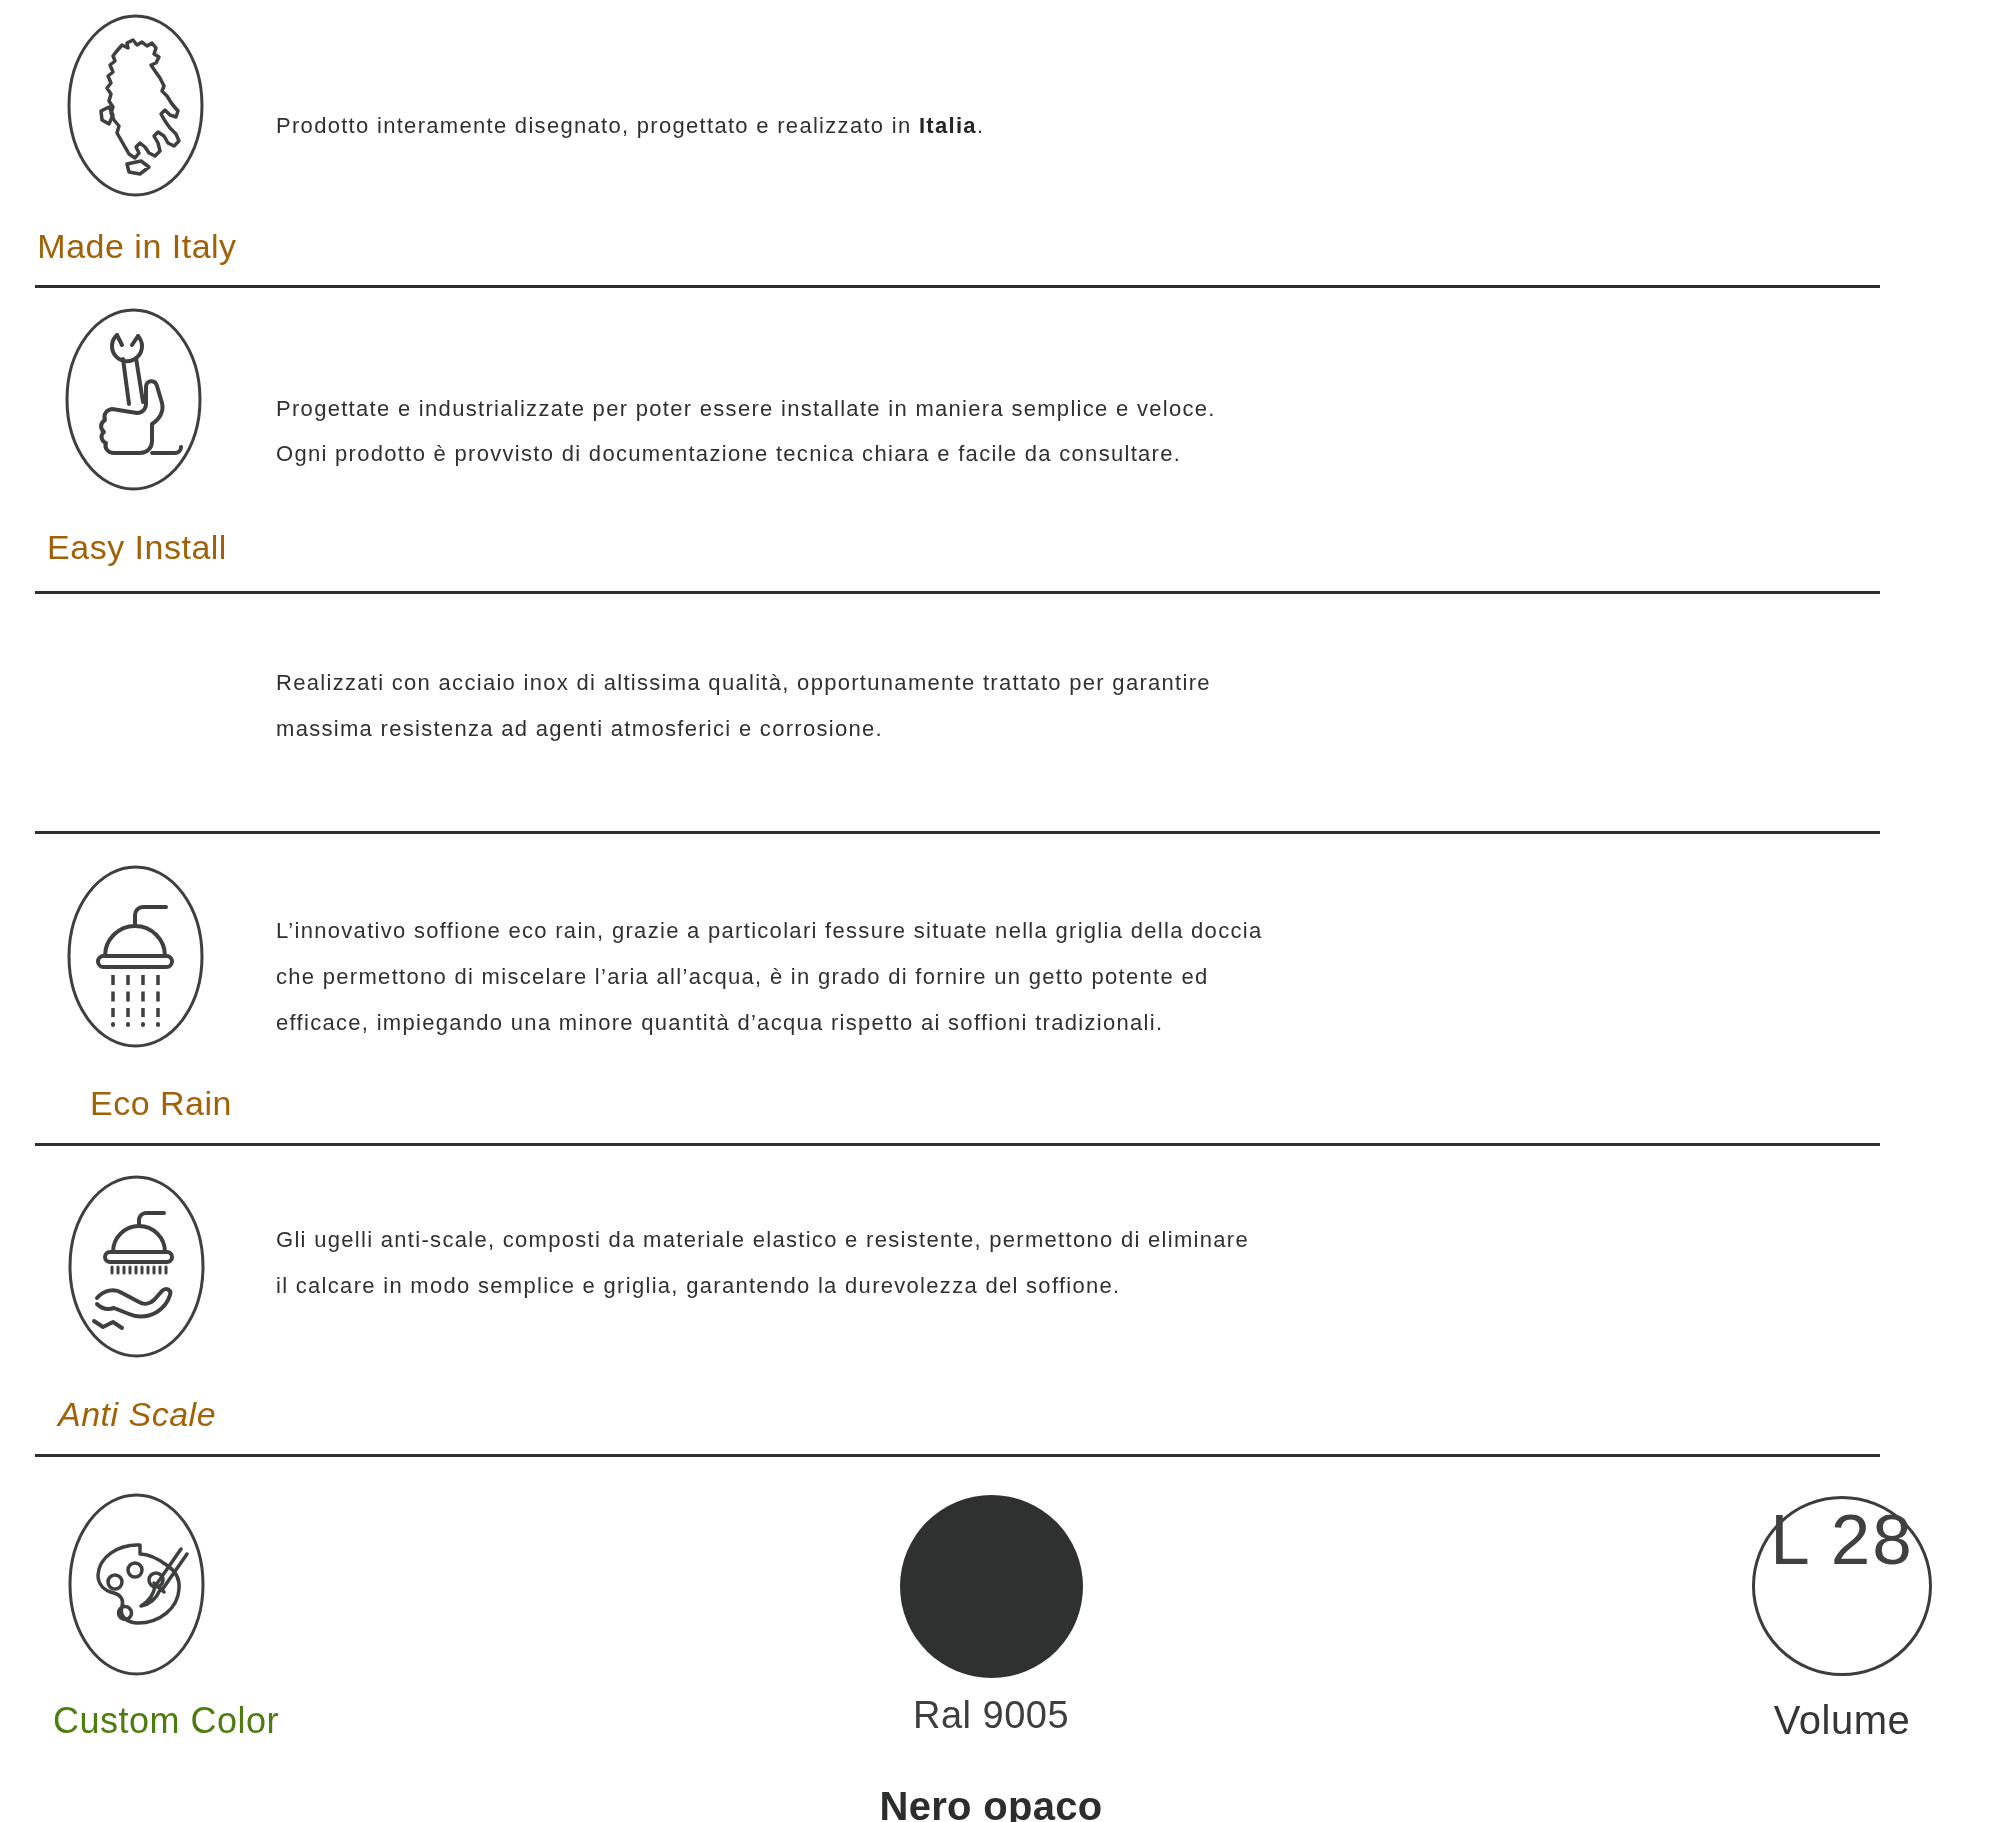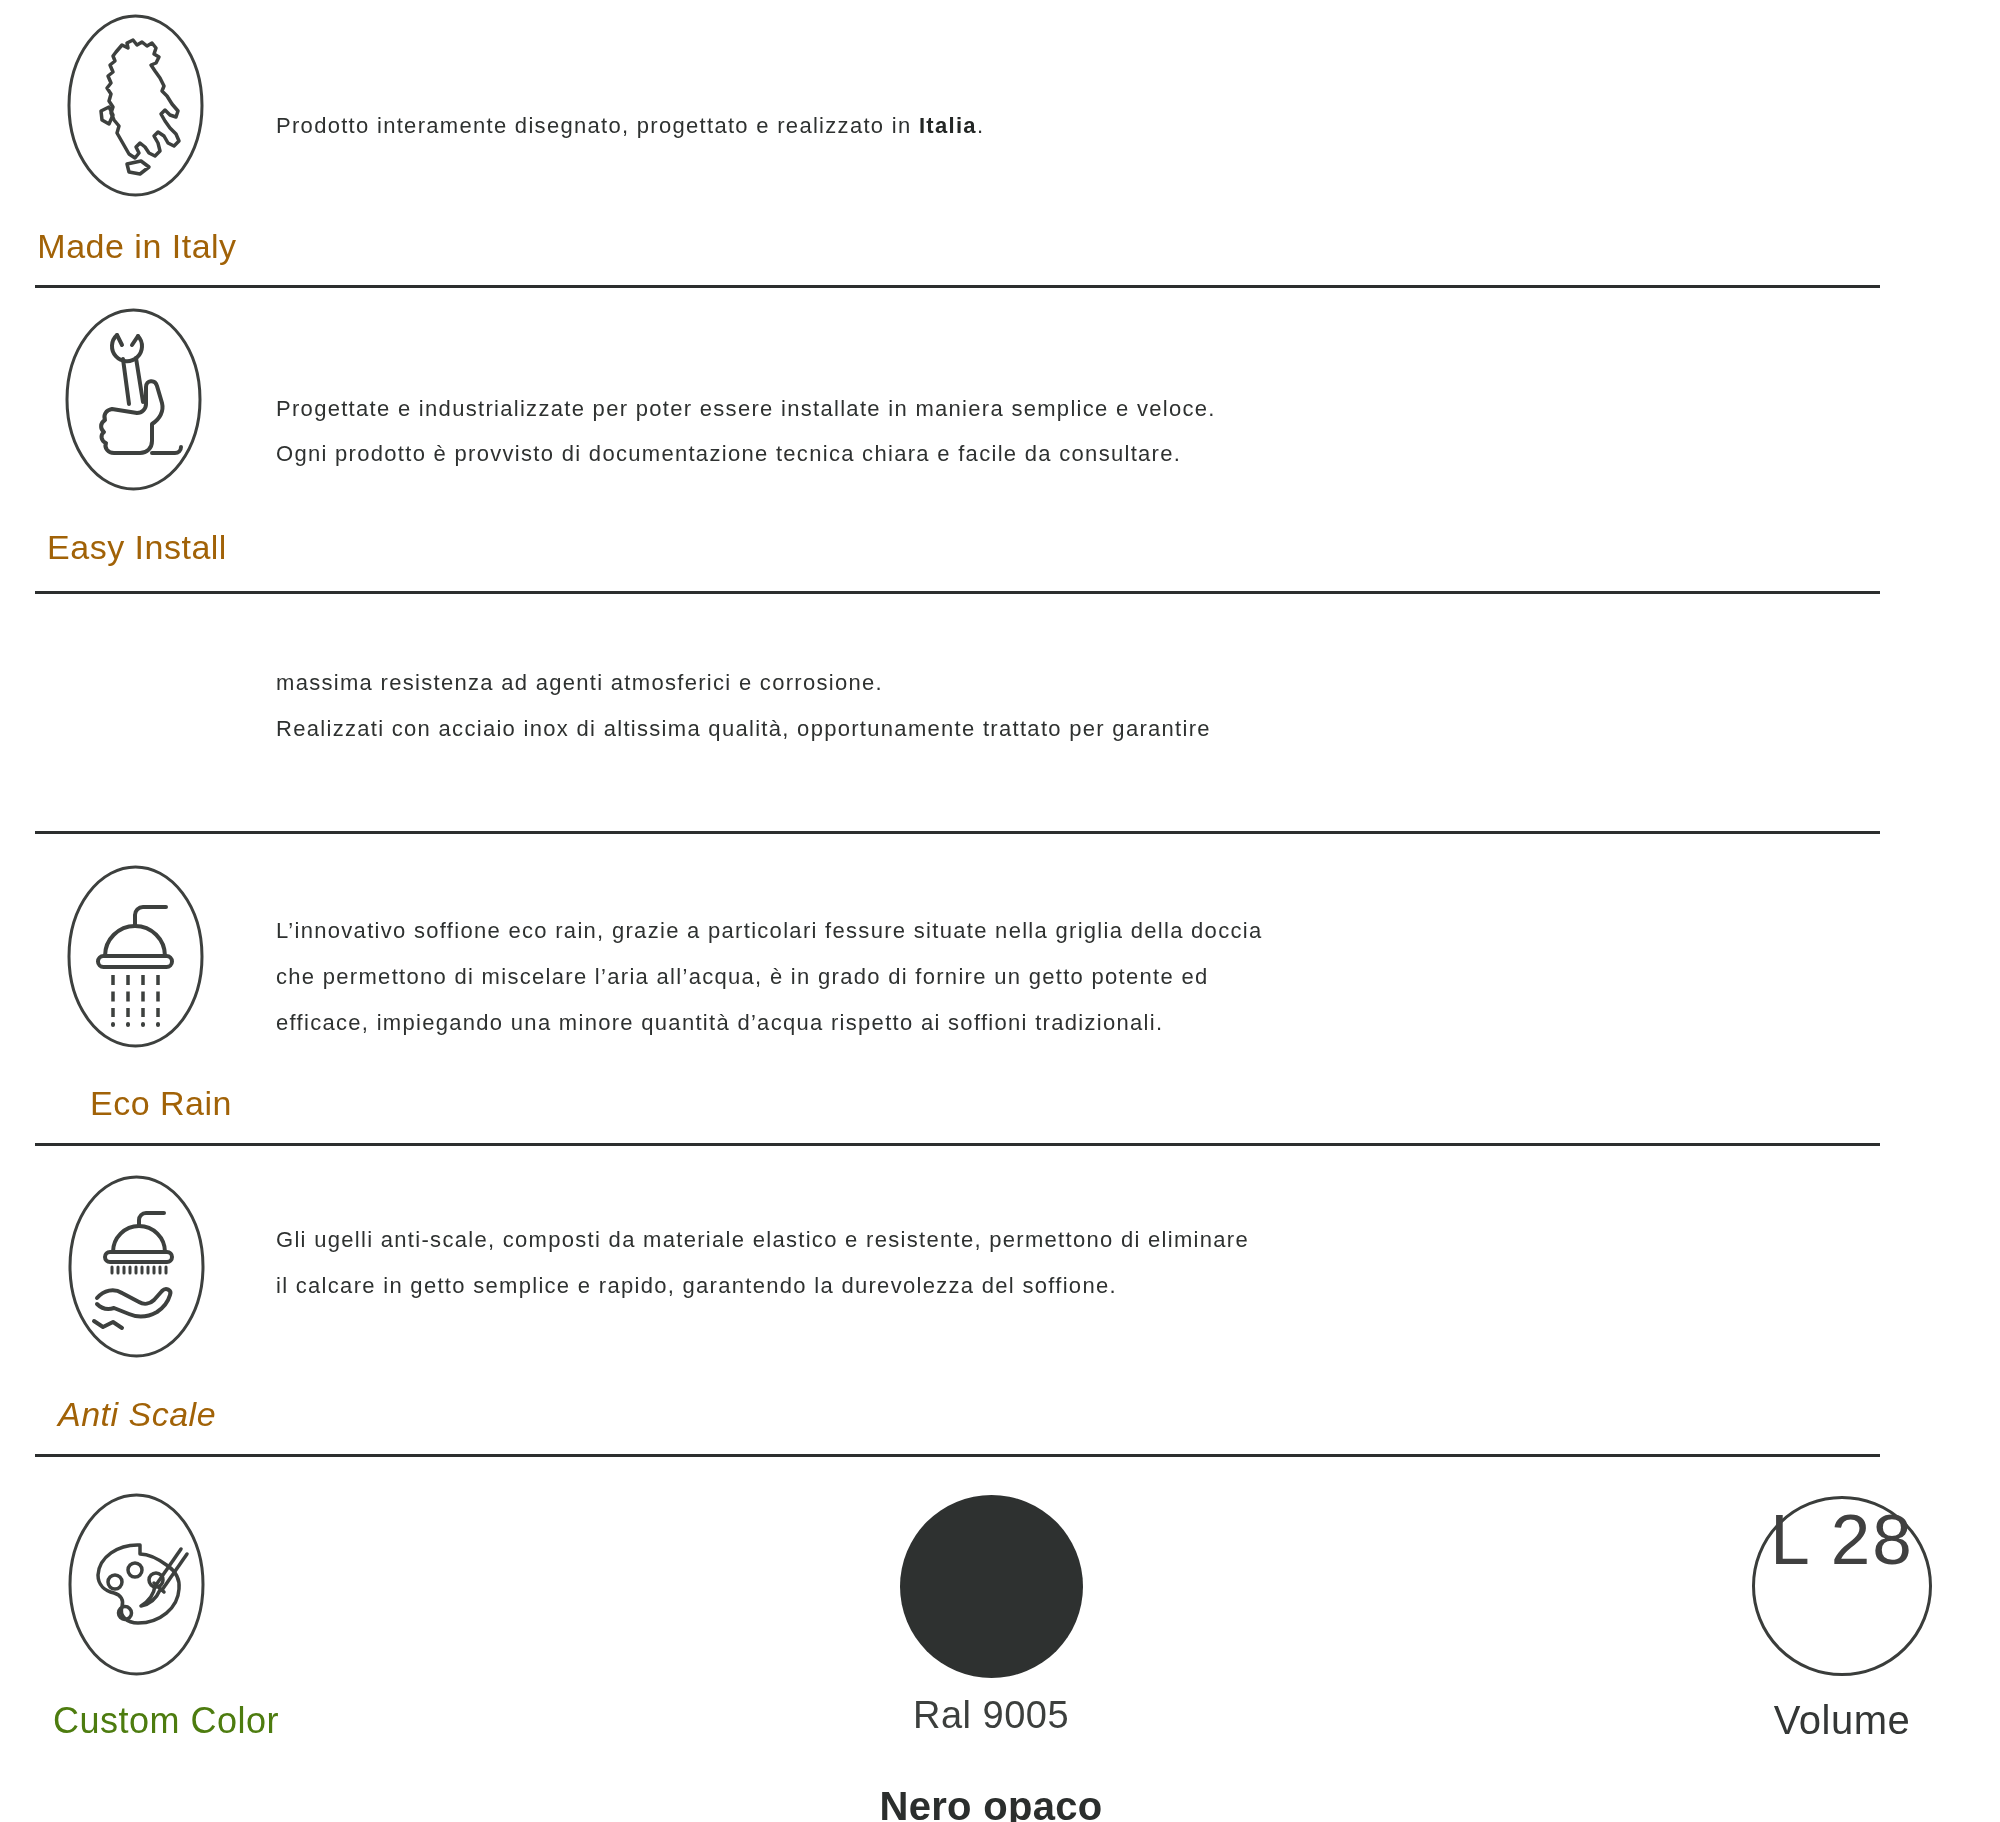--- a/index.html
+++ b/index.html
@@ -101,22 +101,22 @@
   </div>
   <div class="icon-label" style="top:527px;">Easy Install</div>
   <div class="feature-text" style="top:386px;">
     <div class="tline">Progettate e industrializzate per poter essere installate in maniera semplice e veloce.</div>
     <div class="tline">Ogni prodotto è provvisto di documentazione tecnica chiara e facile da consultare.</div>
   </div>
 
   <div class="divider" style="top:591px;"></div>
 
   <div class="feature-text lh46" style="top:660px;">
+    <div class="tline">Realizzati con acciaio inox di altissima qualità, opportunamente trattato per garantire</div>
     <div class="tline">massima resistenza ad agenti atmosferici e corrosione.</div>
-    <div class="tline">Realizzati con acciaio inox di altissima qualità, opportunamente trattato per garantire</div>
   </div>
 
   <div class="divider" style="top:831px;"></div>
 
   <div class="icon-box" style="left:67px;top:865px;">
     <svg viewBox="0 0 137 183" fill="none" stroke="#3d403e" stroke-width="4" stroke-linecap="round" stroke-linejoin="round">
       <ellipse cx="68.5" cy="91.5" rx="66.5" ry="89.5" stroke-width="3"></ellipse>
       <path d="M68,61 v-11 a8,8 0 0 1 8,-8 h23"></path>
       <path d="M38,91 a30,30 0 0 1 60,0"></path>
       <rect x="31" y="91" width="74" height="11" rx="5.5"></rect>
@@ -145,21 +145,21 @@
       <path d="M45,77 a26,26 0 0 1 52,0"></path>
       <rect x="37" y="77" width="67" height="10" rx="5"></rect>
       <path stroke-width="3" d="M44,92v6 M50,92v6 M56,92v6 M62,92v6 M68,92v6 M74,92v6 M80,92v6 M86,92v6 M92,92v6 M98,92v6"></path>
       <path d="M29,123 c7,-8 17,-10 25,-5 l17,9 c5,3 11,2 15,-2 l8,-9 c4,-4 10,-1 8,4 c-2,7 -7,13 -13,17 c-9,5 -19,6 -28,2 l-15,-6 c-6,2 -12,1 -17,-4"></path>
       <path d="M26,146 l9,6 10,-5 9,6"></path>
     </svg>
   </div>
   <div class="icon-label" style="top:1394px;font-style:italic;">Anti Scale</div>
   <div class="feature-text lh46" style="top:1217px;">
     <div class="tline">Gli ugelli anti-scale, composti da materiale elastico e resistente, permettono di eliminare</div>
-    <div class="tline">il calcare in getto semplice e rapido, garantendo la durevolezza del soffione.</div>
+    <div class="tline">il calcare in modo semplice e griglia, garantendo la durevolezza del soffione.</div>
   </div>
 
   <div class="divider" style="top:1454px;"></div>
 
   <div class="icon-box" style="left:68px;top:1493px;">
     <svg viewBox="0 0 137 183" fill="none" stroke="#3d403e" stroke-width="3.5" stroke-linecap="round" stroke-linejoin="round">
       <ellipse cx="68.5" cy="91.5" rx="66.5" ry="89.5" stroke-width="3"></ellipse>
       <path d="M72,52 C50,51 31,64 30,82 c0,10 7,16 16,18 c7,2 10,7 8,14 c-3,9 5,16 16,16 c22,0 40,-15 41,-34 c1,-10 -4,-18 -11,-23 c-8,-6 -18,-12 -28,-12 z"></path>
       <circle cx="47" cy="89" r="7"></circle>
       <circle cx="67" cy="77" r="7"></circle>

